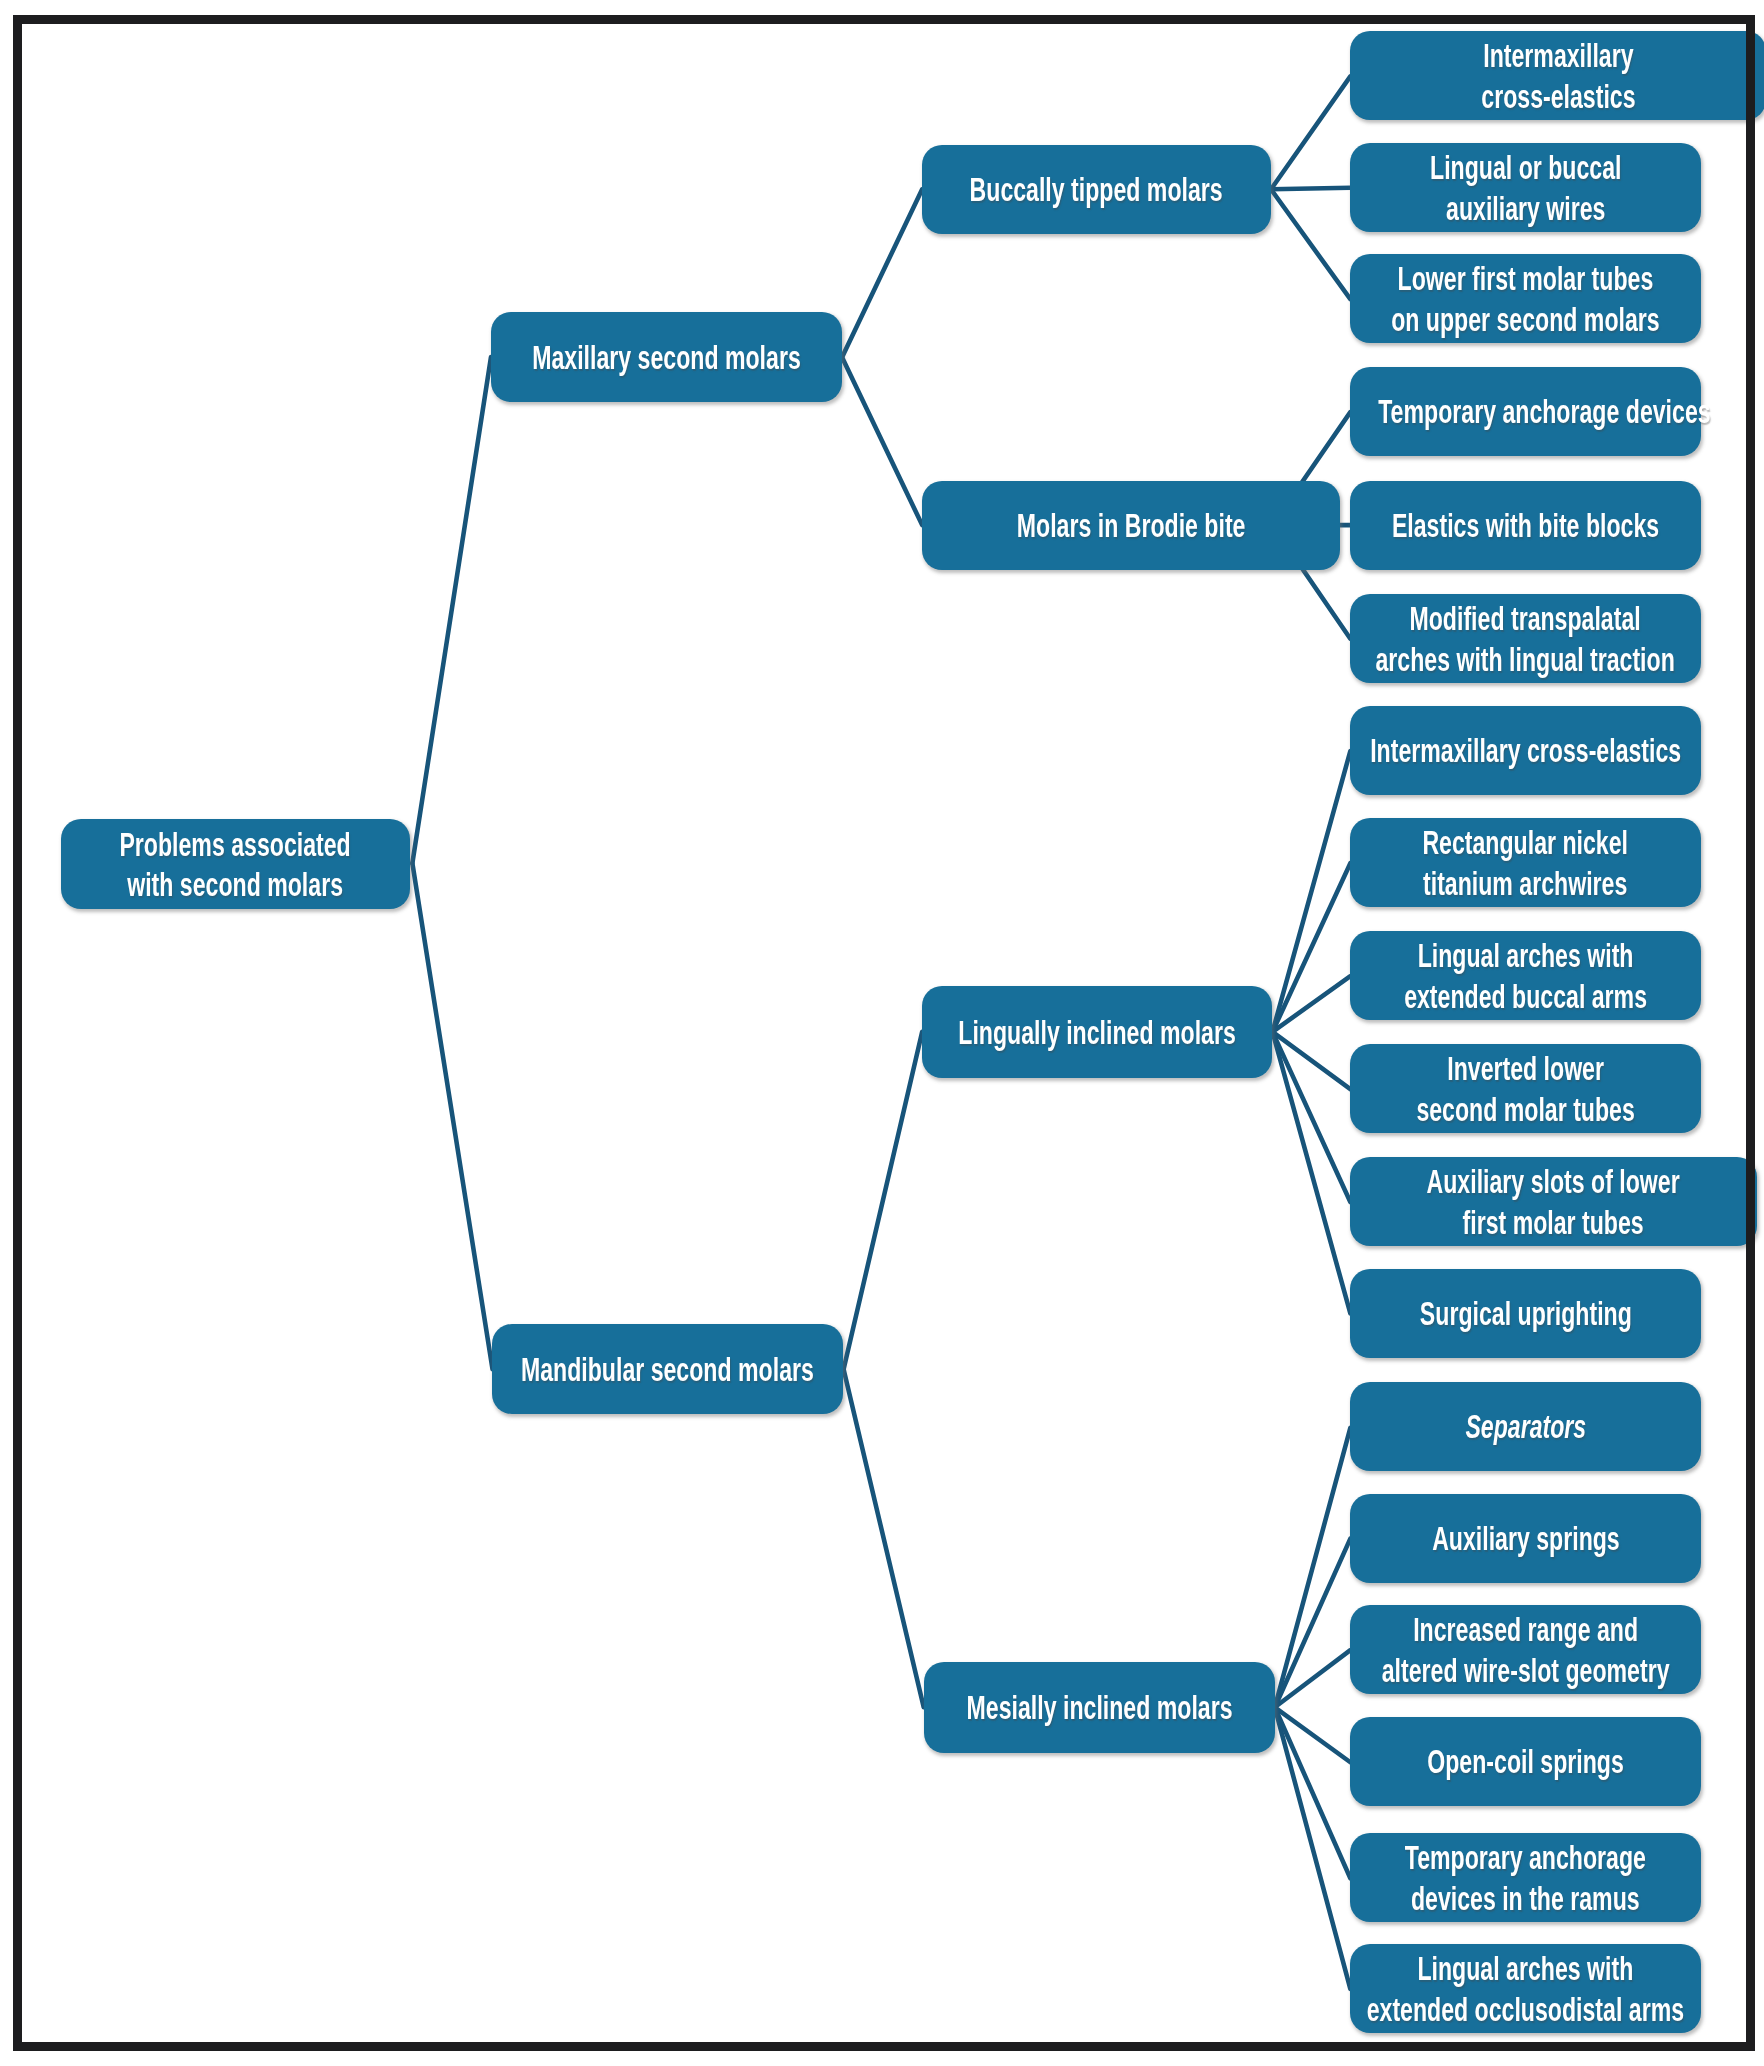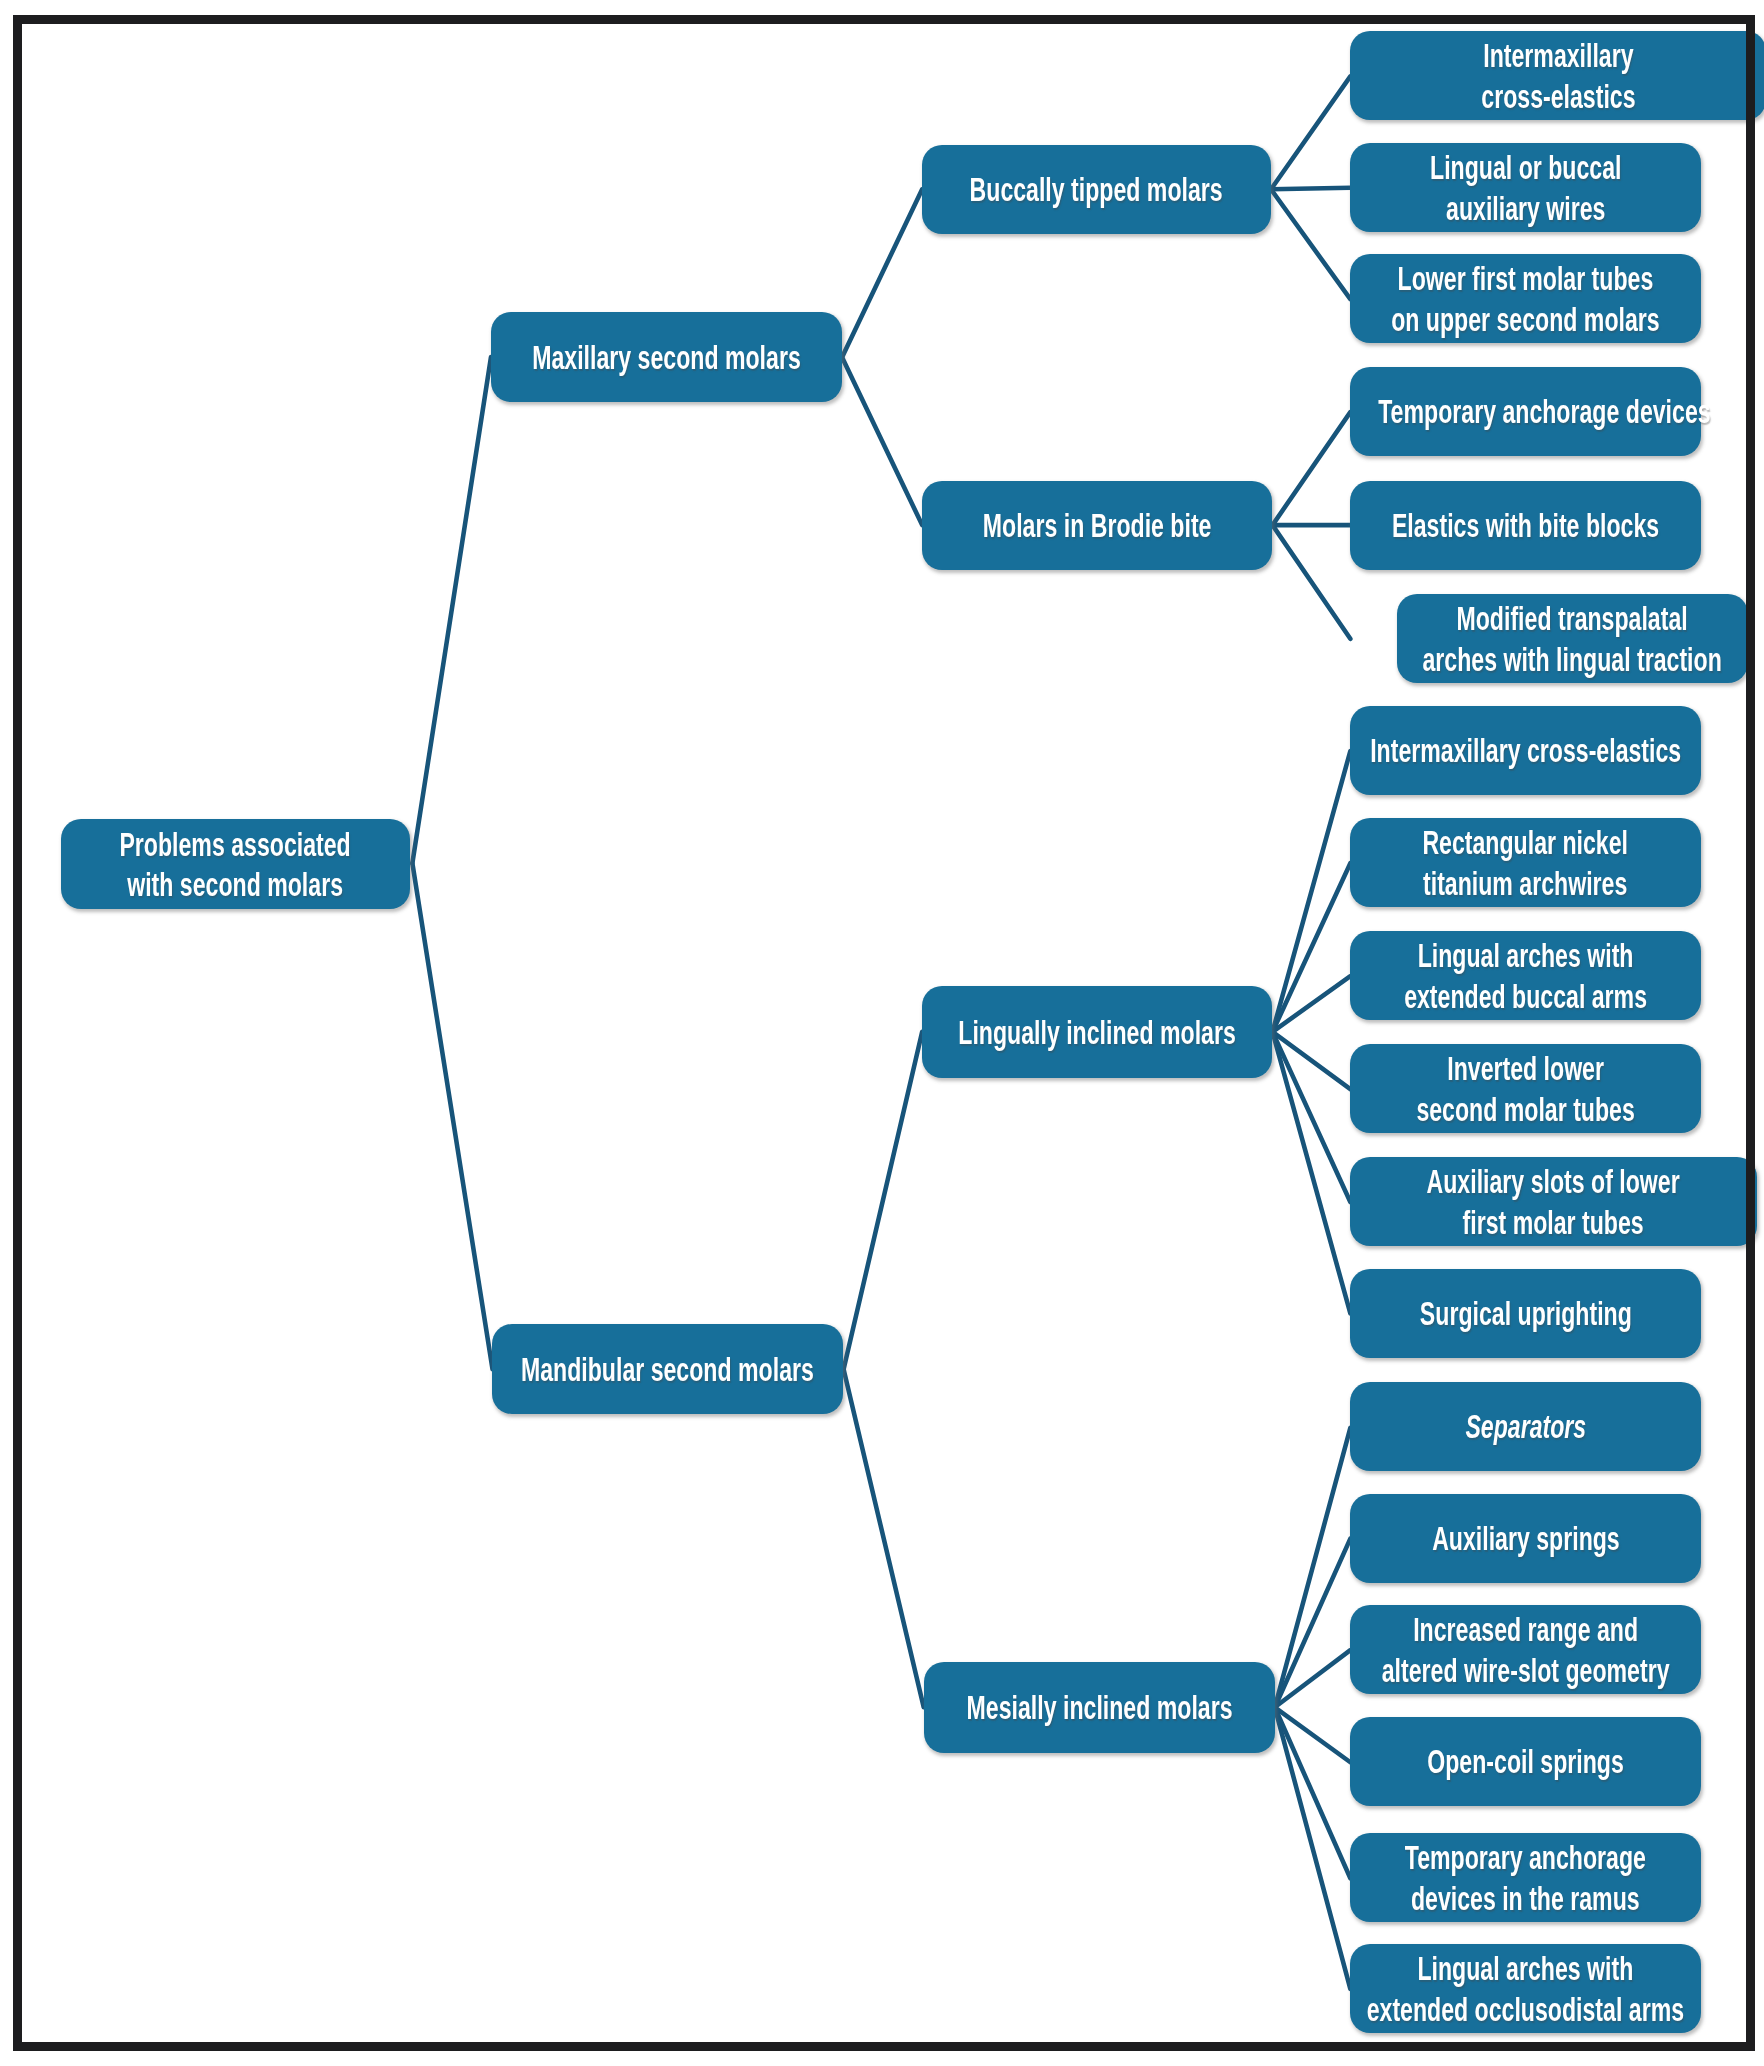--- a/index.html
+++ b/index.html
@@ -106,21 +106,21 @@
   <div class="node" style="left:491px; top:312px; width:351px; height:90px;">
     <span class="label">Maxillary second molars</span>
   </div>
   <div class="node" style="left:492px; top:1324px; width:351px; height:90px;">
     <span class="label">Mandibular second molars</span>
   </div>
 
   <div class="node" style="left:922px; top:145px; width:349px; height:89px;">
     <span class="label">Buccally tipped molars</span>
   </div>
-  <div class="node" style="left:922px; top:481px; width:350px; height:89px;">
+  <div class="node" style="left:922px; top:481px; width:418px; height:89px;">
     <span class="label">Molars in Brodie bite</span>
   </div>
   <div class="node" style="left:922px; top:986px; width:350px; height:92px;">
     <span class="label">Lingually inclined molars</span>
   </div>
   <div class="node" style="left:924px; top:1662px; width:351px; height:91px;">
     <span class="label">Mesially inclined molars</span>
   </div>
 
   <div class="node" style="left:1350px; top:31px; width:416px; height:89px;">
@@ -135,21 +135,21 @@
     <span class="label">Lower first molar tubes
 on upper second molars</span>
   </div>
 
   <div class="node" style="left:1350px; top:367px; width:351px; height:89px;padding-left:38px;">
     <span class="label">Temporary anchorage devices</span>
   </div>
   <div class="node" style="left:1350px; top:481px; width:351px; height:89px;">
     <span class="label">Elastics with bite blocks</span>
   </div>
-  <div class="node" style="left:1350px; top:594px; width:351px; height:89px;margin-left:47px;">
+  <div class="node" style="left:1350px; top:594px; width:351px; height:89px;">
     <span class="label">Modified transpalatal
 arches with lingual traction</span>
   </div>
 
   <div class="node" style="left:1350px; top:706px; width:351px; height:89px;">
     <span class="label">Intermaxillary cross-elastics</span>
   </div>
   <div class="node" style="left:1350px; top:818px; width:351px; height:89px;">
     <span class="label">Rectangular nickel
 titanium archwires</span>

